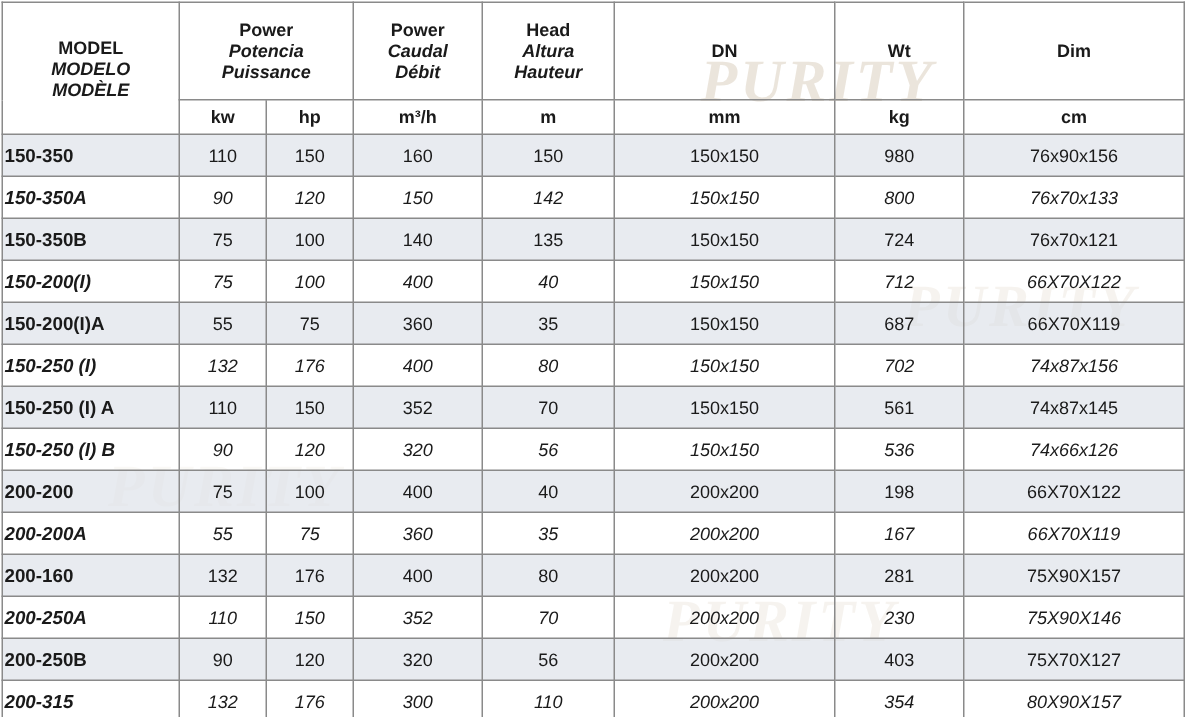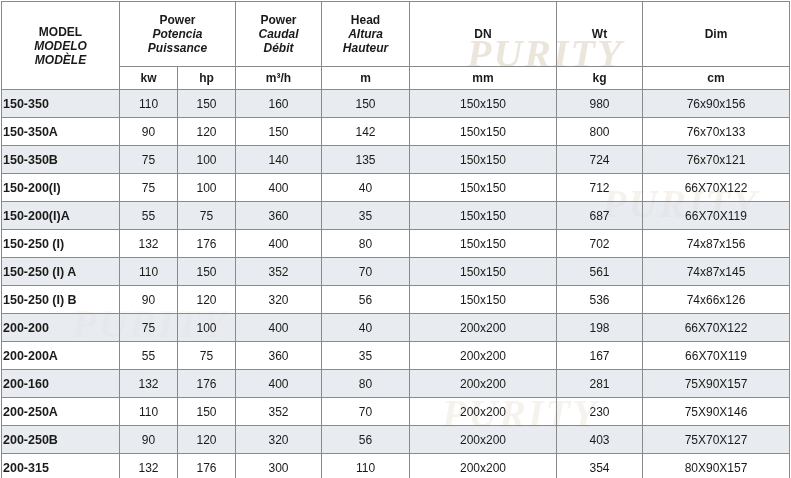--- a/index.html
+++ b/index.html
@@ -77,21 +77,21 @@
     text-align: left;
     font-size: 12.5px;
   }
   tr.shade td {
     background: #e2e6ec;
   }
   tr.plain td {
     background: #ffffff;
   }
   
-  tbody tr.plain td { background: rgba(255,255,255,0.55); }
+  tbody tr.plain td { background: rgba(255,255,255,0.55); font-style: italic; }
   tbody tr.shade td { background: rgba(226,230,236,0.80); }
   thead th { background: rgba(255,255,255,0.55); }
 
   col.c-model { width: 118px; }
   col.c-kw    { width: 58px; }
   col.c-hp    { width: 58px; }
   col.c-flow  { width: 86px; }
   col.c-head  { width: 88px; }
   col.c-dn    { width: 147px; }
   col.c-wt    { width: 86px; }

